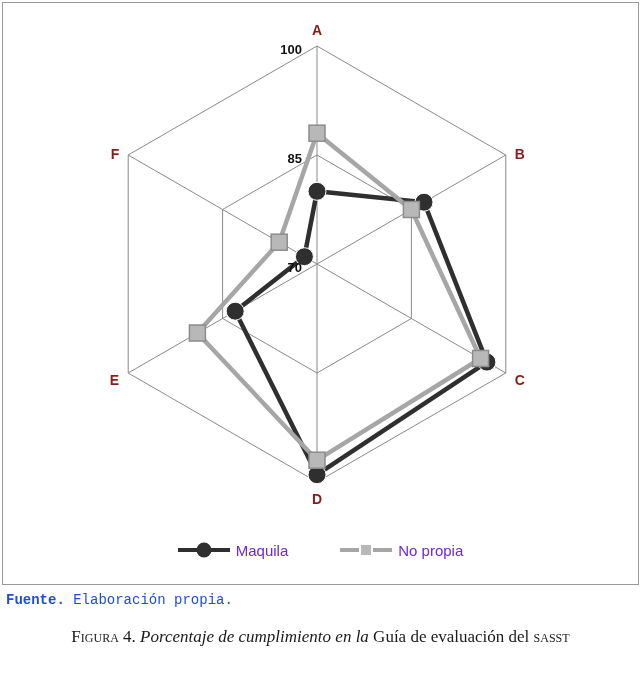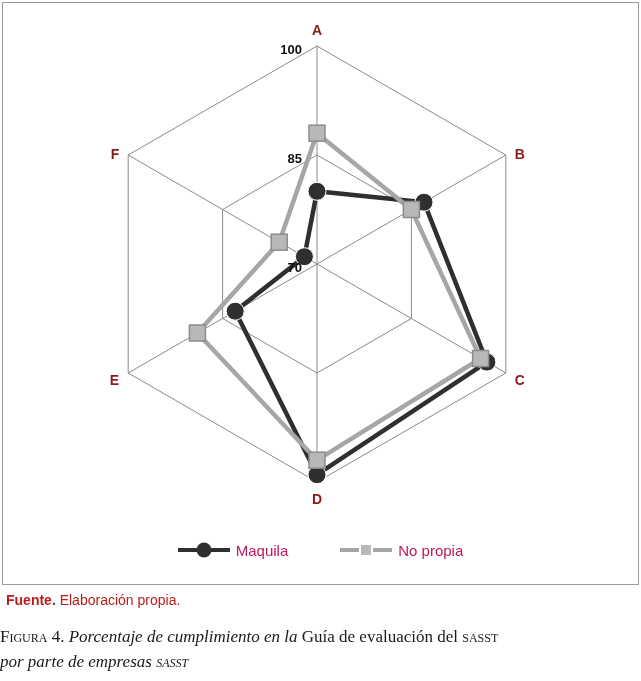--- a/index.html
+++ b/index.html
@@ -21,29 +21,29 @@
   .legend-swatch{position:relative;width:52px;height:18px;}
   .legend-line{position:absolute;left:0;top:7px;width:100%;height:4px;}
   .legend-dot{
     position:absolute;left:50%;top:50%;width:15px;height:15px;
     transform:translate(-50%,-50%);border-radius:50%;
   }
   .legend-sq{
     position:absolute;left:50%;top:50%;width:10px;height:10px;
     transform:translate(-50%,-50%);border:2px solid #ffffff;
   }
-  .legend-label{font-size:15px;color:#be185d;}
+  .legend-label{font-size:15px;color:#6d28d9;}
   
   .source-line{
     position:absolute;left:6px;top:592px;
-    font-family:Liberation Sans, sans-serif;font-size:14px;color:#b91c1c;
+    font-family:Liberation Mono, monospace;font-size:14px;color:#1d4ed8;
   }
   .source-label{font-weight:bold;}
   .caption{
-    position:absolute;left:0;top:624px;width:100%;
+    position:absolute;left:0;top:624px;width:100%;text-align:center;
     font-family:"Liberation Serif", serif;font-size:17px;color:#1a1a1a;
     line-height:25px;
   }
   .sc{font-variant:small-caps;}
   .it{font-style:italic;}
   .itsc{font-style:italic;font-variant:small-caps;}
   .rm{font-style:normal;}
 </style>
 </head>
 <body>
@@ -102,16 +102,15 @@
       </div>
     </div>
   </div>
 
   <div class="source-line">
     <span class="source-label">Fuente.</span><span> Elaboración propia.</span>
   </div>
 
   <div class="caption">
     <div><span class="sc">Figura 4. </span><span class="it">Porcentaje de cumplimiento en la </span><span class="rm">Guía de evaluación del </span><span class="sc">sasst</span></div>
-    <div><span class="it">por parte de empresas </span><span class="itsc">sasst</span></div>
   </div>
 
 </div>
 
 </body></html>

